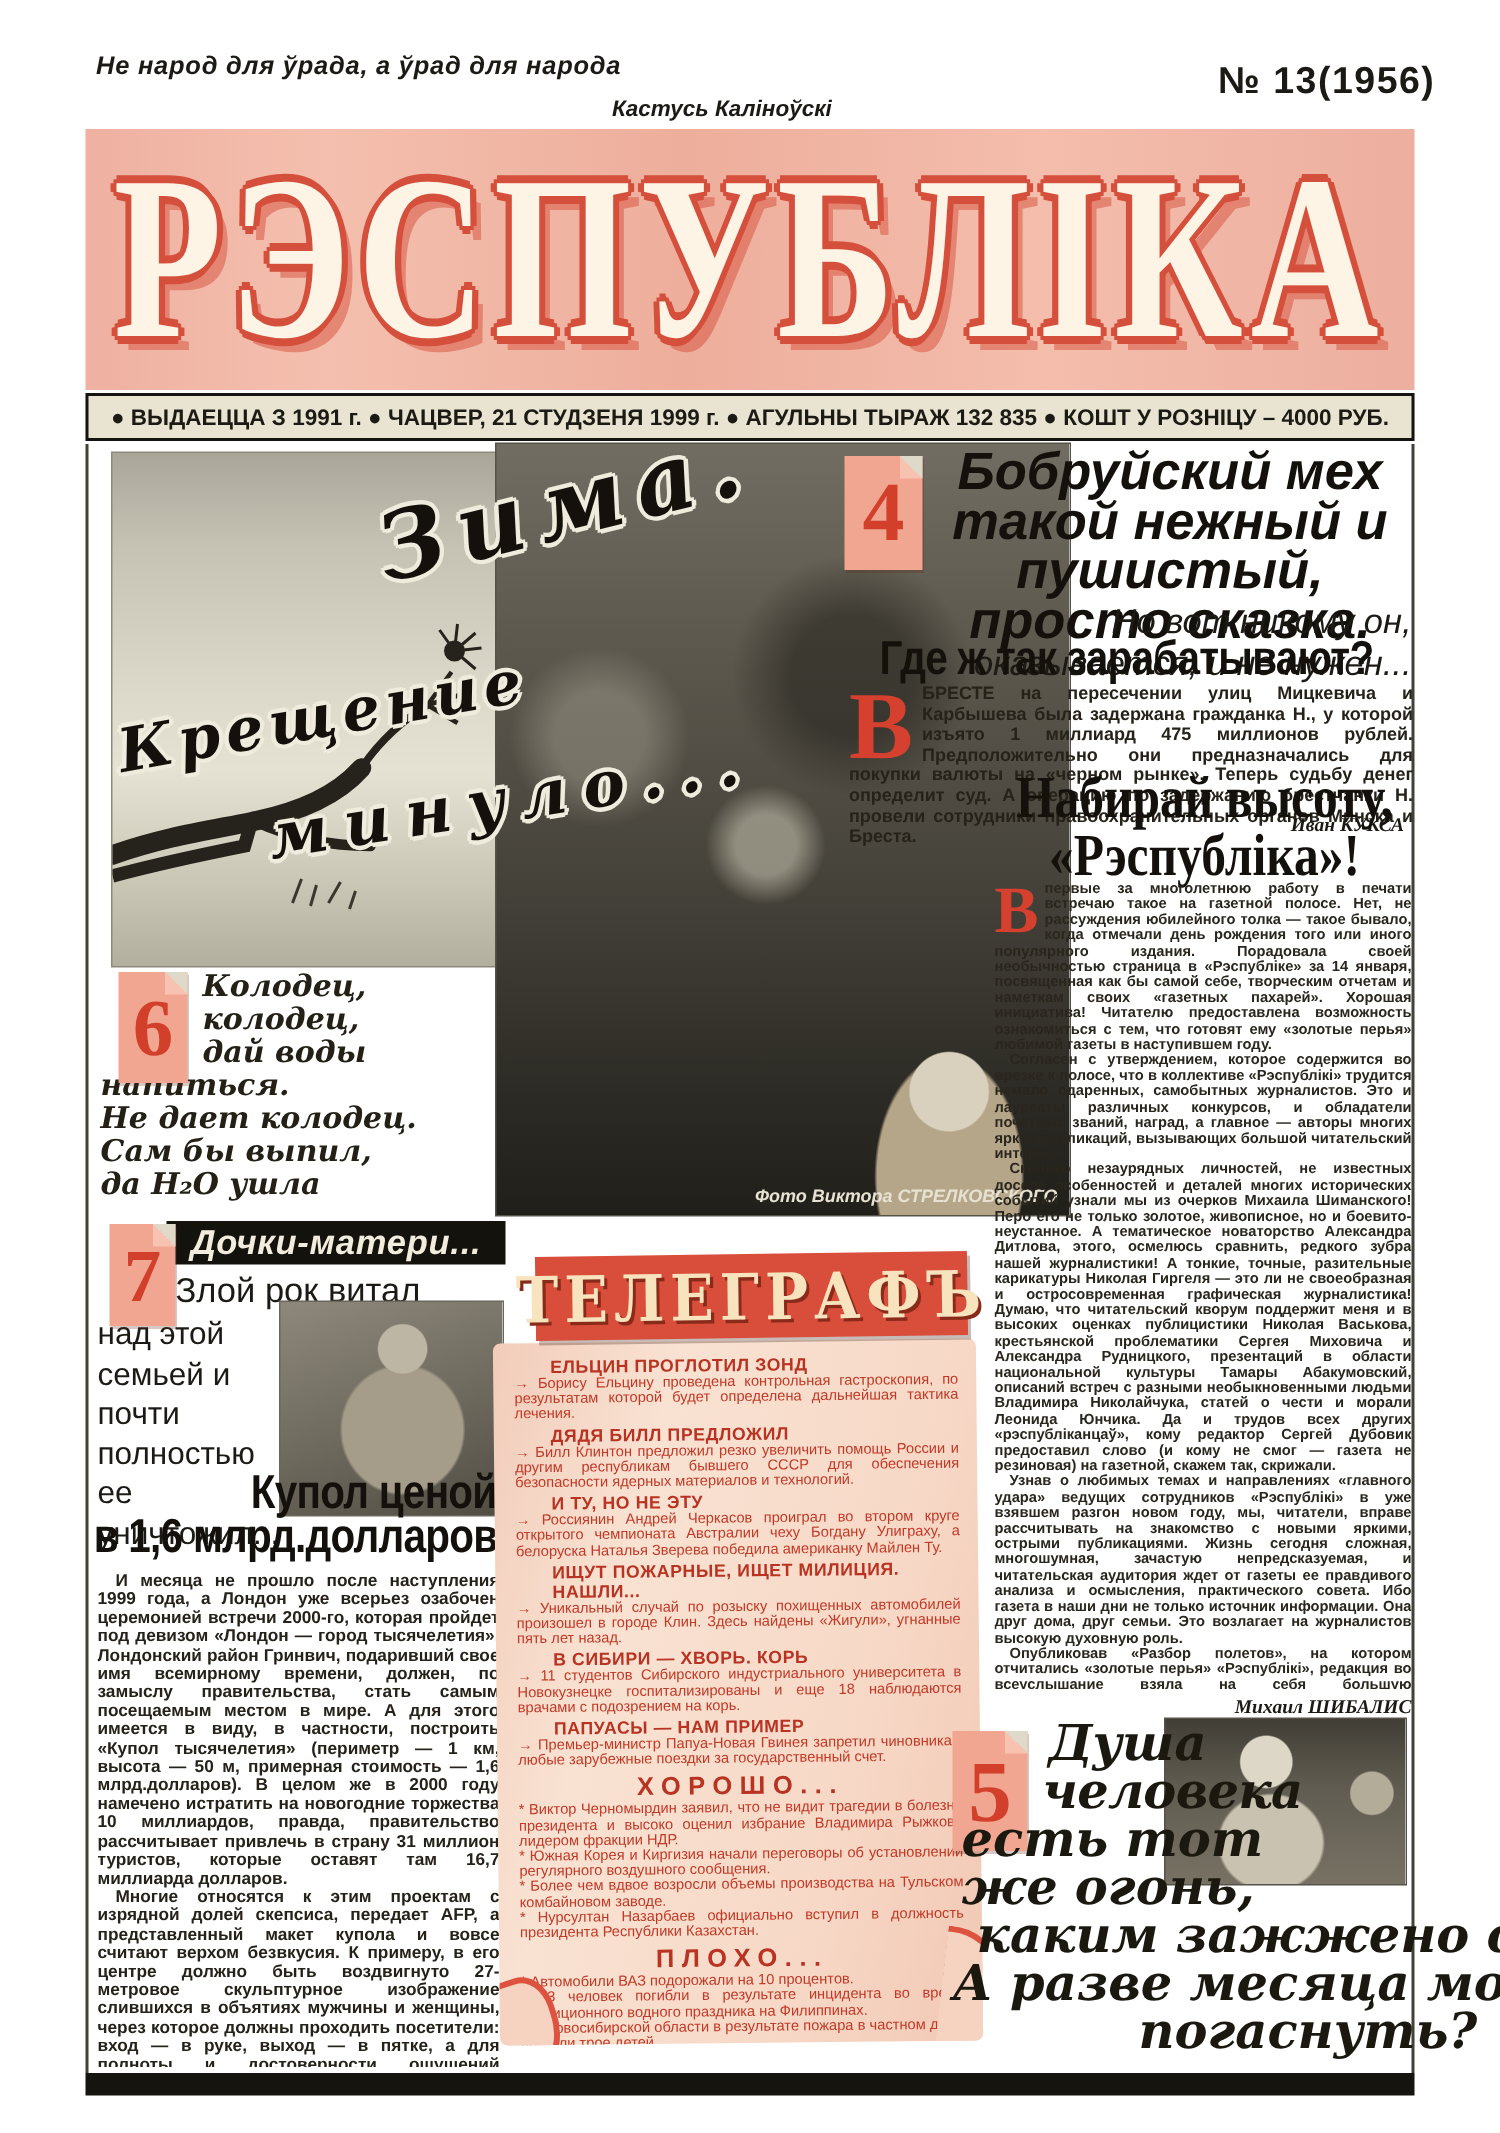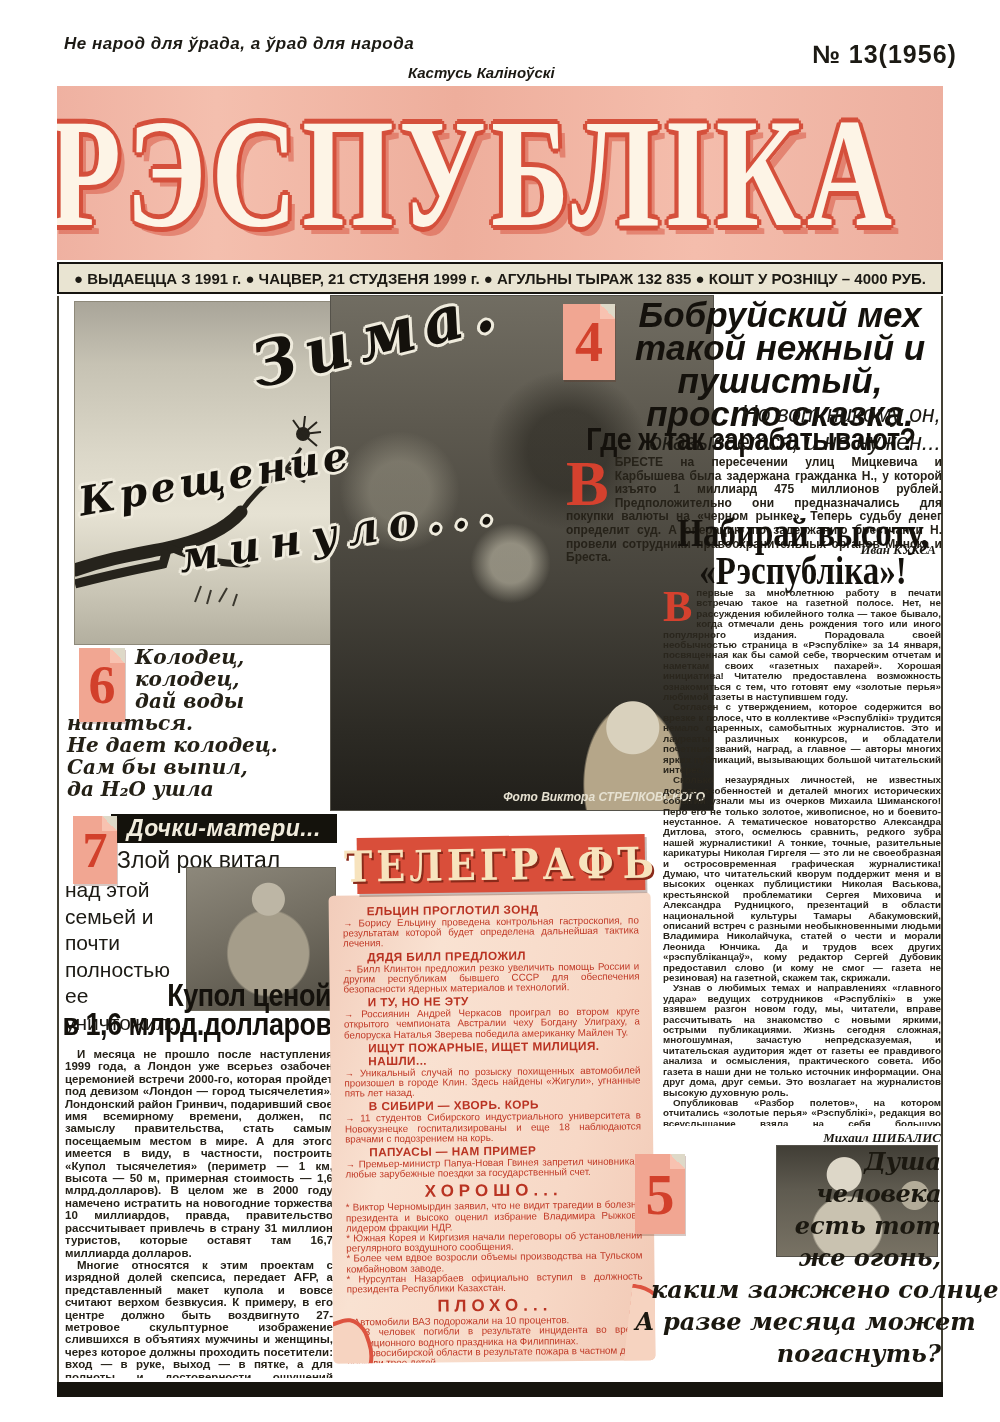--- a/index.html
+++ b/index.html
@@ -8,21 +8,21 @@
   .abs{position:absolute;}
 
   
   .slogan{left:64px;top:34px;font-size:17px;font-weight:bold;font-style:italic;letter-spacing:.5px;}
   .slogan-author{left:408px;top:64px;font-size:15px;font-weight:bold;font-style:italic;}
   .issue{left:812px;top:40px;font-size:25px;font-weight:bold;letter-spacing:1px;}
 
   
   .masthead{left:57px;top:86px;width:886px;height:174px;
     background:linear-gradient(90deg,#efb1a1,#f4bfae 18%,#eeae9c 45%,#f4bdac 72%,#edaf9f);
-    display:flex;align-items:center;justify-content:flex-start;overflow:hidden;}
+    display:flex;align-items:center;justify-content:center;overflow:hidden;}
   .masthead-text{font-family:"Liberation Serif",serif;font-weight:bold;font-size:116px;
     color:#fdf4e6;letter-spacing:5px;transform:scale(1.02,1.34);white-space:nowrap;
     text-shadow:-2px -2px 0 #d5503c,2px -2px 0 #d5503c,-2px 2px 0 #d5503c,2px 2px 0 #d5503c,
       -4px 0 0 #d5503c,4px 0 0 #d5503c,0 4px 0 #d5503c,0 -4px 0 #d5503c,7px 7px 0 rgba(213,80,60,.5);}
 
   
   .dateline{left:57px;top:262px;width:882px;height:28px;border:2px solid #161410;background:#e9e4d2;
     display:flex;align-items:center;justify-content:center;font-weight:bold;font-size:15px;white-space:nowrap;}
 
   
@@ -125,21 +125,21 @@
   .nab-body{left:604px;top:292px;width:278px;height:538px;font-size:9.8px;line-height:10.4px;font-weight:bold;
     text-align:justify;color:#2a261d;overflow:hidden;}
   .nab-body p{margin:0;text-indent:10px;}
   .nab-body p.first{text-indent:0;}
   .dropcap-sm{float:left;color:#d5412e;font-family:"Liberation Serif",serif;font-weight:bold;
     font-size:44px;line-height:36px;margin:1px 4px 0 0;}
   .nab-byline{left:604px;top:834px;width:278px;}
 
   
   .soul{left:576px;top:850px;width:306px;z-index:7;font-family:"DejaVu Serif",serif;
-    font-style:italic;font-weight:bold;font-size:24px;line-height:32px;color:#1b1810;text-align:right;}
+    font-style:italic;font-weight:bold;font-size:33px;line-height:32px;color:#1b1810;}
   .soul div{white-space:nowrap;}
   .q1{margin-left:64px;}.q2{margin-left:60px;letter-spacing:-.5px;}.q3{margin-left:6px;}
   .q4{margin-left:6px;}.q5{margin-left:16px;}.q6{margin-left:0px;}.q7{margin-left:124px;}
 </style>
 </head>
 <body>
 
 <div class="page">
 
   <div class="abs slogan">Не народ для ўрада, а ўрад для народа</div>

